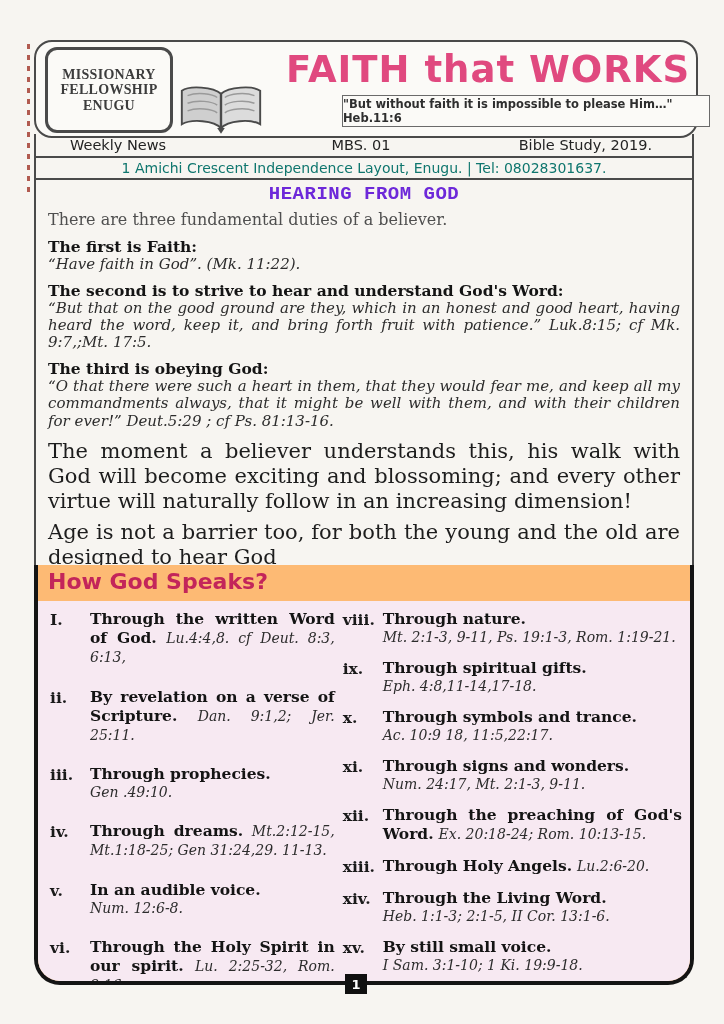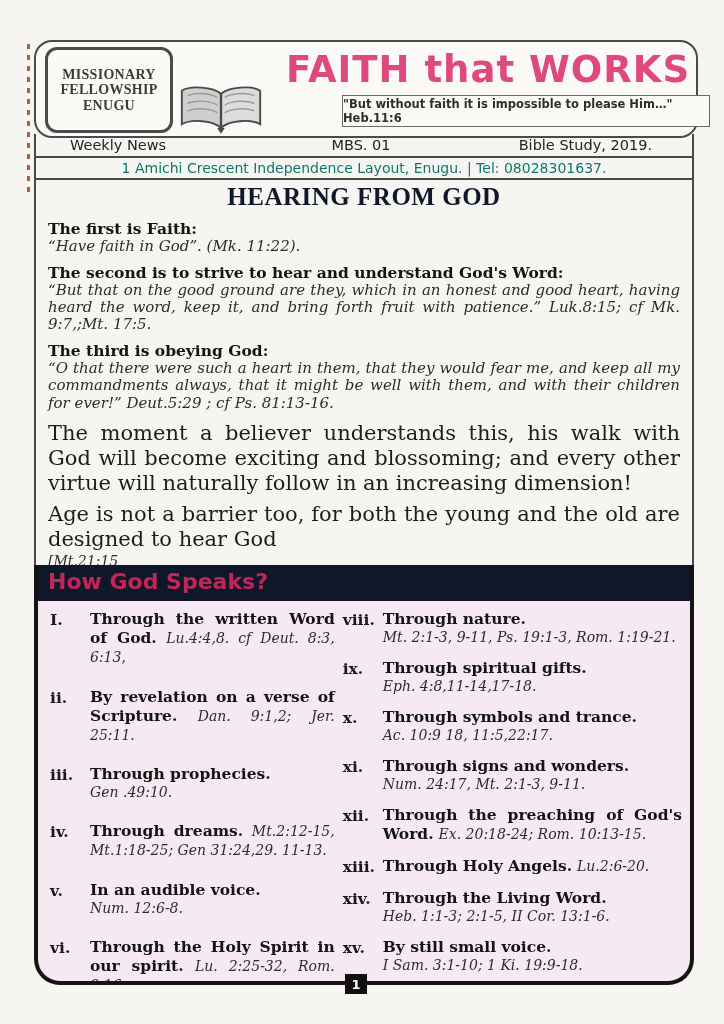--- a/index.html
+++ b/index.html
@@ -35,32 +35,32 @@
   .meta-row .m-right{flex:1;text-align:right;padding-right:40px;}
   .addr-row{position:absolute;left:34px;top:158px;width:660px;height:22px;
     border-left:2px solid #4a4a4a;border-right:2px solid #4a4a4a;border-bottom:2px solid #4a4a4a;
     display:flex;align-items:center;justify-content:center;font-family:"DejaVu Sans",sans-serif;
     font-size:14px;color:#0f766e;box-sizing:border-box;}
 
   
   .body-box{position:absolute;left:34px;top:180px;width:660px;height:385px;
     border-left:2px solid #4a4a4a;border-right:2px solid #4a4a4a;box-sizing:border-box;
     padding:2px 12px 0 12px;overflow:hidden;}
-  .art-title{margin:1px 0 5px 0;text-align:center;font-family:Liberation Serif, serif;
-    font-weight:bold;font-size:25px;letter-spacing:.5px;color:#0f172a;}
+  .art-title{margin:1px 0 5px 0;text-align:center;font-family:Liberation Mono, monospace;
+    font-weight:bold;font-size:19px;letter-spacing:.5px;color:#6d28d9;}
   .intro{margin:0 0 2px 0;font-size:16px;color:#4f4f4f;}
   .lead{margin:8px 0 0 0;font-weight:bold;font-size:15.5px;color:#141414;}
   .quote{margin:0;font-style:italic;font-size:15px;line-height:1.14;color:#2c2c2c;text-align:justify;}
   .para{margin:9px 0 0 0;font-size:21px;line-height:1.2;text-align:justify;color:#1d1d1d;}
   .para.tight{margin-top:6px;}
   .refline{margin:0;font-style:italic;font-size:14px;color:#2c2c2c;}
 
   
   .speaks-box{position:absolute;left:34px;top:565px;width:660px;height:420px;box-sizing:border-box;
-    border:4px solid #141414;border-top:none;border-radius:0 0 26px 26px;overflow:hidden;background:#0f172a;}
+    border:4px solid #141414;border-top:none;border-radius:0 0 26px 26px;overflow:hidden;background:#fdba74;}
   .speaks-head{margin:4px 0 3px 10px;font-family:"DejaVu Sans",sans-serif;font-weight:bold;
     font-size:22px;color:#c3255a;}
   .pink{position:absolute;left:0;top:36px;right:0;bottom:0;background:#f7e9f2;
     display:flex;padding:9px 8px 4px 12px;box-sizing:border-box;}
   .col{box-sizing:border-box;}
   .col.left{width:46%;padding-right:6px;}
   .col.right{width:54%;padding-left:2px;}
   .item{display:flex;margin-bottom:13px;}
   .col.left .item{margin-bottom:21px;}
   .num{flex:0 0 40px;font-size:15.5px;font-weight:bold;color:#1a1a1a;}
@@ -100,20 +100,21 @@
 
   <div class="meta-row" data-interactable="false">
     <span class="m-left" data-interactable="false">Weekly News</span>
     <span class="m-center" data-interactable="false">MBS. 01</span>
     <span class="m-right" data-interactable="false">Bible Study, 2019.</span>
   </div>
   <div class="addr-row" data-interactable="false">1 Amichi Crescent Independence Layout, Enugu.  | Tel: 08028301637.</div>
 
   <div class="body-box" data-interactable="false">
     <h1 class="art-title" data-interactable="false">HEARING FROM GOD</h1>
+    <p class="intro" data-interactable="false">There are three fundamental duties of a believer.</p>
 
     <div data-interactable="false">
 
         <p class="lead" data-interactable="false">The first is Faith:</p>
         <p class="quote" data-interactable="false">“Have faith in God”. (Mk. 11:22).</p>
 
         <p class="lead" data-interactable="false">The second is to strive to hear and understand God's Word:</p>
         <p class="quote" data-interactable="false">“But that on the good ground are they, which in an honest and good heart, having heard the word, keep it, and bring forth fruit with patience.” Luk.8:15;  cf Mk. 9:7,;Mt. 17:5.</p>
 
         <p class="lead" data-interactable="false">The third is obeying God:</p>

